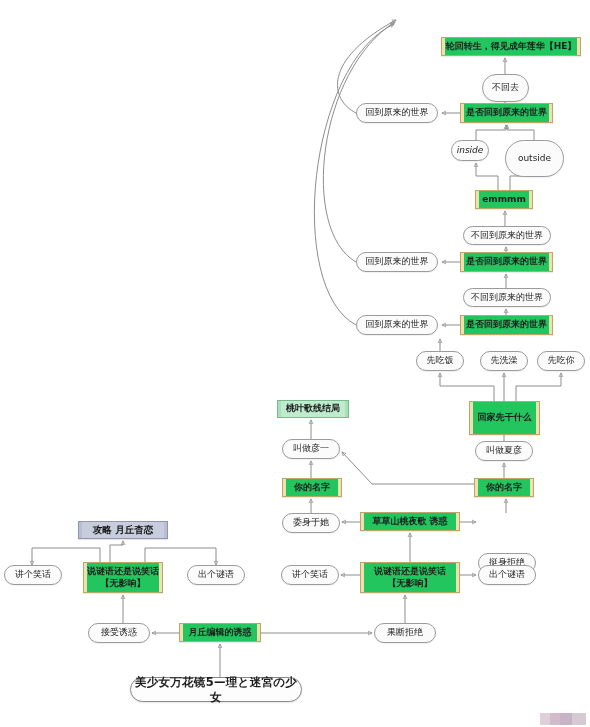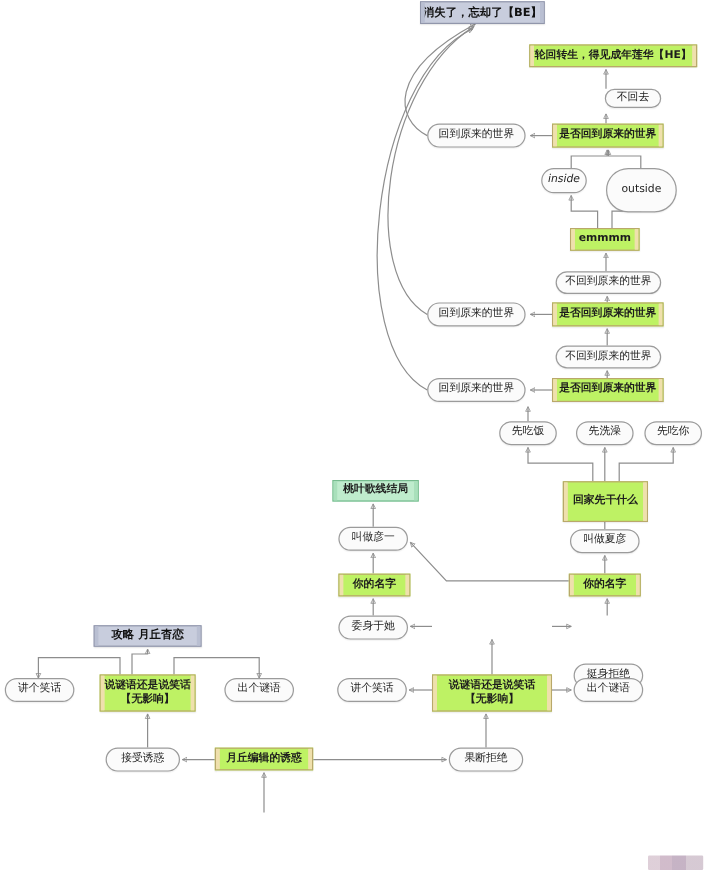--- a/index.html
+++ b/index.html
@@ -30,21 +30,21 @@
   .n-round{
     border:1px solid #9b9b9b;
     border-radius:999px;
     background:#fbfbfb;
     font-size:9px;
     box-shadow:0 1px 1px rgba(0,0,0,.06);
   }
   
   .n-rect{
     border:1px solid #b9a86a;
-    background:#bef264;
+    background:#22c55e;
     font-size:9px;
     font-weight:bold;
     box-shadow:inset 3px 0 0 #f3e3b4, inset -3px 0 0 #f3e3b4, 0 1px 1px rgba(0,0,0,.08);
   }
   .n-rect::before,.n-rect::after{
     content:"";position:absolute;top:0;bottom:0;width:3px;background:#efe0ad;
   }
   .n-rect::before{left:0;}
   .n-rect::after{right:0;}
 
@@ -172,25 +172,24 @@
 
       <line x1="123" y1="623" x2="123" y2="595"></line>
 
       <line x1="179" y1="633" x2="152" y2="633"></line>
       <line x1="261" y1="633" x2="372" y2="633"></line>
 
       <line x1="220" y1="677" x2="220" y2="644"></line>
     </g>
   </svg>
 
-  <div class="node n-be" style="left:350px;top:1px;width:104px;height:19px;">消失了，忘却了【BE】</div>
 
   <div class="node n-rect" style="left:441px;top:37px;width:140px;height:19px;">轮回转生，得见成年莲华【HE】</div>
 
-  <div class="node n-round" style="left:504px;top:74px;width:47px;height:16px;">不回去</div>
+  <div class="node n-round" style="left:482px;top:74px;width:47px;height:28px;">不回去</div>
 
   <div class="node n-round" style="left:356px;top:103px;width:82px;height:20px;">回到原来的世界</div>
 
   <div class="node n-rect" style="left:460px;top:103px;width:93px;height:20px;">是否回到原来的世界</div>
 
   <div class="node n-round" style="left:451px;top:140px;width:38px;height:21px;font-style:italic;">inside</div>
 
   <div class="node n-round" style="left:505px;top:140px;width:59px;height:37px;">outside</div>
 
   <div class="node n-rect" style="left:475px;top:190px;width:58px;height:19px;">emmmm</div>
@@ -220,20 +219,21 @@
   <div class="node n-round" style="left:282px;top:439px;width:58px;height:20px;">叫做彦一</div>
 
   <div class="node n-round" style="left:475px;top:441px;width:58px;height:20px;">叫做夏彦</div>
 
   <div class="node n-rect" style="left:282px;top:478px;width:60px;height:19px;">你的名字</div>
 
   <div class="node n-rect" style="left:474px;top:478px;width:60px;height:19px;">你的名字</div>
 
   <div class="node n-round" style="left:282px;top:513px;width:58px;height:20px;">委身于她</div>
 
+  <div class="node n-rect" style="left:360px;top:512px;width:100px;height:19px;">草草山桃夜歌 诱惑</div>
 
   <div class="node n-round" style="left:478px;top:513px;width:58px;height:20px;margin-top:40px;">挺身拒绝</div>
 
   <div class="node n-be" style="left:78px;top:521px;width:90px;height:18px;">攻略 月丘杳恋</div>
 
   <div class="node n-round" style="left:4px;top:565px;width:58px;height:20px;">讲个笑话</div>
 
   <div class="node n-rect" style="left:83px;top:562px;width:80px;height:31px;">说谜语还是说笑话
 【无影响】</div>
 
@@ -245,16 +245,17 @@
 【无影响】</div>
 
   <div class="node n-round" style="left:478px;top:565px;width:58px;height:20px;">出个谜语</div>
 
   <div class="node n-round" style="left:88px;top:623px;width:62px;height:20px;">接受诱惑</div>
 
   <div class="node n-rect" style="left:179px;top:623px;width:82px;height:19px;">月丘编辑的诱惑</div>
 
   <div class="node n-round" style="left:374px;top:623px;width:62px;height:20px;">果断拒绝</div>
 
+  <div class="node n-title" style="left:130px;top:677px;width:172px;height:25px;">美少女万花镜5—理と迷宮の少女</div>
 
   <div class="watermark"></div>
 
 </div>
 
 </body></html>

